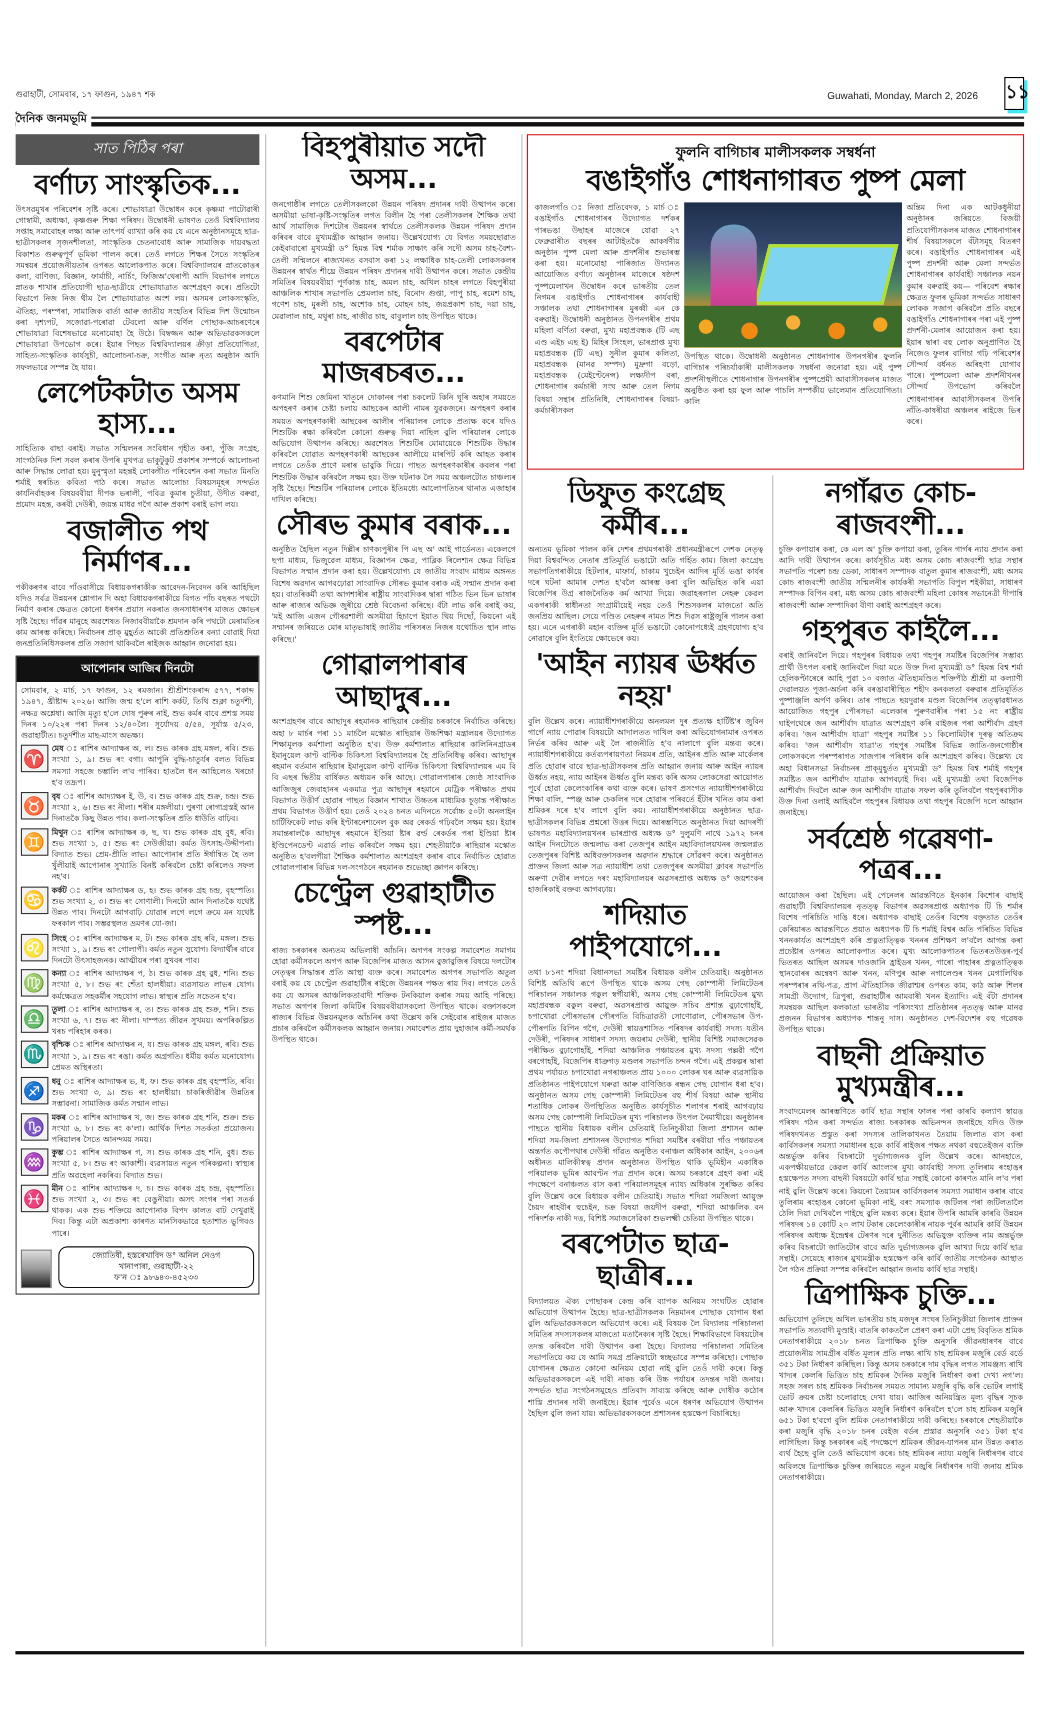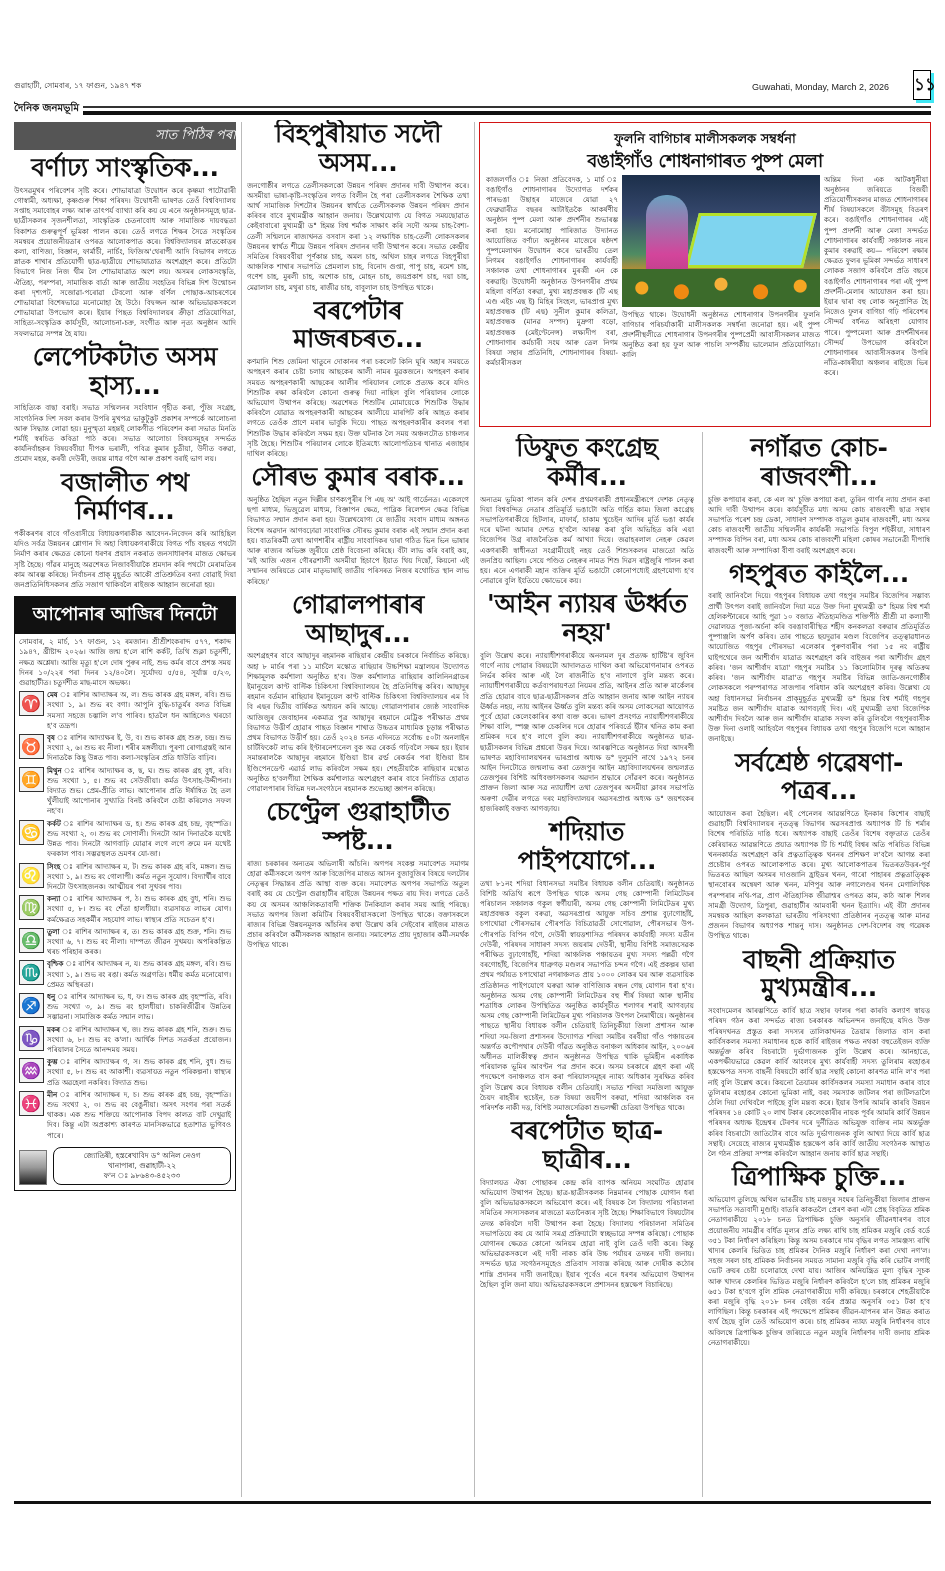--- a/index.html
+++ b/index.html
@@ -12,39 +12,39 @@
   .paper-name { position: absolute; left: 0; top: 30px; font-size: 10px; font-weight: bold; background: #fff; padding-right: 4px; z-index: 2; }
   .rule-thick { position: absolute; left: 0; right: 0; top: 36px; height: 2px; background: #333; }
   .rule-thick2 { position: absolute; left: 0; right: 0; top: 41px; height: 4px; background: #111; }
 
   .col { position: absolute; top: 120px; }
   .col-1 { left: 14px; width: 222px; }
   .col-2 { left: 247px; width: 222px; }
   .col-3 { left: 480px; width: 214px; }
   .col-4 { left: 708px; width: 222px; }
 
-  .kicker { background: #555; color: #fff; text-align: right; font-size: 13px; font-style: italic; padding: 3px 0 4px; margin-top: 2px; }
+  .kicker { background: #555; color: #fff; text-align: center; font-size: 13px; font-style: italic; padding: 3px 0 4px; margin-top: 2px; }
   .hl { font-family: "DejaVu Sans", sans-serif; font-weight: bold; text-align: center; color: #111; line-height: 1.15; letter-spacing: -0.3px; }
   .hl-lg { font-size: 25px; margin: 4px 0 3px; }
   .body { font-size: 7.1px; line-height: 10.2px; text-align: justify; color: #222; }
 
   .lead { position: absolute; top: 122px; left: 479px; width: 452px; height: 305px; border: 1.5px solid #d21414; padding: 6px 6px; }
   .lead-kicker { font-family: "DejaVu Sans", sans-serif; font-size: 13px; text-align: center; font-weight: bold; }
-  .lead-hl { font-family: "DejaVu Sans", sans-serif; font-weight: bold; font-size: 18px; text-align: center; letter-spacing: -0.5px; line-height: 1.2; margin-bottom: 3px; }
+  .lead-hl { font-family: "DejaVu Sans", sans-serif; font-weight: bold; font-size: 26px; text-align: center; letter-spacing: -0.5px; line-height: 1.2; margin-bottom: 3px; }
   .lead-body { position: relative; height: 215px; }
   .lead-left { position: absolute; left: 0; top: 0; width: 132px; }
   .lead-photo { position: absolute; left: 136px; top: 0; width: 198px; height: 132px; background: linear-gradient(180deg,#1c2f4a 0%,#35476c 30%,#4f8c62 60%,#e88f21 78%,#f1b12c 100%); overflow: hidden; }
   .lead-photo .pool { position: absolute; left: 70px; top: 38px; width: 118px; height: 55px; background: #7fd4ef; border: 3px solid #b5e02a; transform: skewX(-14deg); }
   .lead-photo .person { position: absolute; left: 24px; top: 20px; width: 42px; height: 108px; background: linear-gradient(180deg,#6aa0c0 0%,#d3459b 55%,#a93676 100%); border-radius: 20px 20px 4px 4px; }
   .lead-photo .flowers { position: absolute; left: 0; right: 0; bottom: 0; height: 38px; background: radial-gradient(circle at 10% 50%, #f5a623 6px, transparent 7px), radial-gradient(circle at 30% 60%, #f08a12 7px, transparent 8px), radial-gradient(circle at 50% 40%, #f6b03a 6px, transparent 7px), radial-gradient(circle at 70% 60%, #f08a12 7px, transparent 8px), radial-gradient(circle at 90% 45%, #f5a623 6px, transparent 7px), #3c6b2b; }
   .lead-right { position: absolute; left: 338px; top: 0; width: 104px; }
   .lead-mid { position: absolute; left: 136px; top: 135px; width: 198px; }
 
   .horo-box { border: 1.5px solid #111; padding: 0 4px 5px; margin-top: 6px; }
-  .horo-title { background: #111; color: #fff; text-align: center; font-size: 18px; font-weight: bold; padding: 3px 0; margin: 0 -4px 3px; }
+  .horo-title { background: #111; color: #fff; text-align: center; font-size: 10px; font-weight: bold; padding: 3px 0; margin: 0 -4px 3px; }
   .sign { display: flex; gap: 3px; margin-top: 2px; }
   .sign-icon { flex: 0 0 25px; height: 25px; border: 1px solid #333; display: flex; align-items: center; justify-content: center; font-size: 16px; background: #f3f3f3; margin-top: 1px; }
   .sign-text { flex: 1; }
   .sign-name { font-weight: bold; margin-top: 28px; }
   .astro { display: flex; gap: 6px; margin-top: 6px; align-items: flex-end; }
   .astro-photo { flex: 0 0 28px; height: 35px; background: linear-gradient(180deg,#ddd 0%,#999 50%,#222 100%); border: 1px solid #777; }
   .astro-card { flex: 1; border: 1.5px solid #111; border-radius: 8px; padding: 3px 4px; font-size: 7.3px; text-align: center; line-height: 10px; }
   .bottom-rule { position: absolute; left: 14px; right: 14px; top: 1501px; height: 3px; background: #111; }
   .vrule { position: absolute; top: 122px; width: 1px; background: #bbb; height: 1375px; }
 </style>

